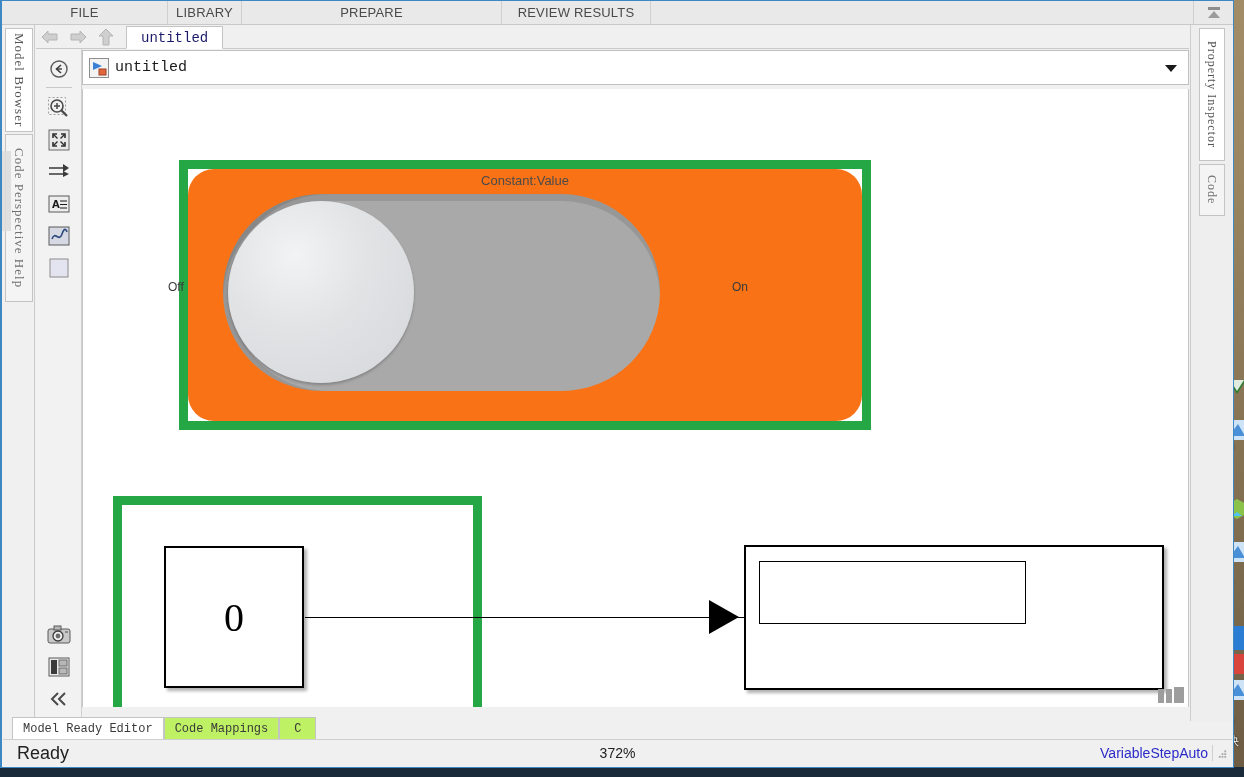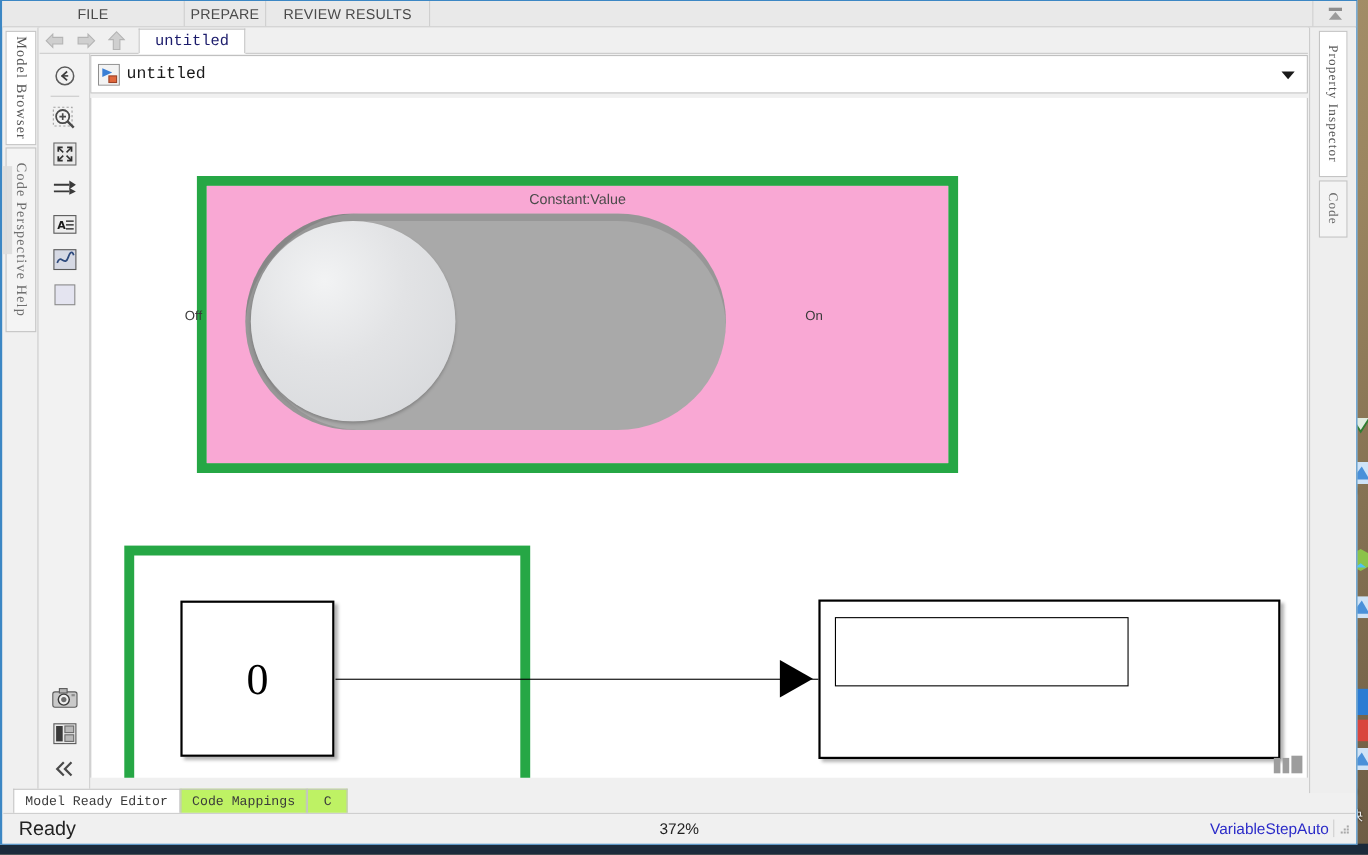--- a/index.html
+++ b/index.html
@@ -152,21 +152,22 @@
   
   .hl {
     position: absolute;
     border: 9px solid #26a745;
     background: transparent;
   }
 
   
   #toggle-block {
     position: absolute;
-    background: #f9a8d4;
+    background: #f97316;
+    border-radius: 26px;
   }
   #toggle-title {
     position: absolute; width: 100%; text-align: center;
     top: 4px; font-size: 13px; color: #4a4a4a;
   }
   #toggle-track {
     position: absolute;
     background: #a9a9a9;
     border-radius: 110px;
     box-shadow: inset 0 7px 0 0 rgba(0,0,0,.10),
@@ -322,21 +323,22 @@
   <div class="desk-label" style="left:1228px;top:578px;">y</div>
   <div class="desk-label" style="left:1228px;top:714px;">p</div>
   <div class="desk-label" style="left:1227px;top:733px;font-size:12px;">快</div>
   <div id="taskbar"></div>
 </div>
 
 <div id="app">
 
   <div id="ribbon">
     <div class="ribbon-tab" style="width:166px">FILE</div>
-    <div class="ribbon-tab" style="width:74px">PREPARE</div>
+    <div class="ribbon-tab" style="width:74px">LIBRARY</div>
+    <div class="ribbon-tab" style="width:260px">PREPARE</div>
     <div class="ribbon-tab" style="width:149px">REVIEW RESULTS</div>
     <div id="ribbon-collapse">
       <svg width="18" height="16" viewBox="0 0 18 16">
         <rect x="3" y="2" width="12" height="3" fill="#8d8d8d"></rect>
         <polygon points="9,6 15,13 3,13" fill="#9b9b9b"></polygon>
       </svg>
     </div>
   </div>
 
   <div id="left-rail">

